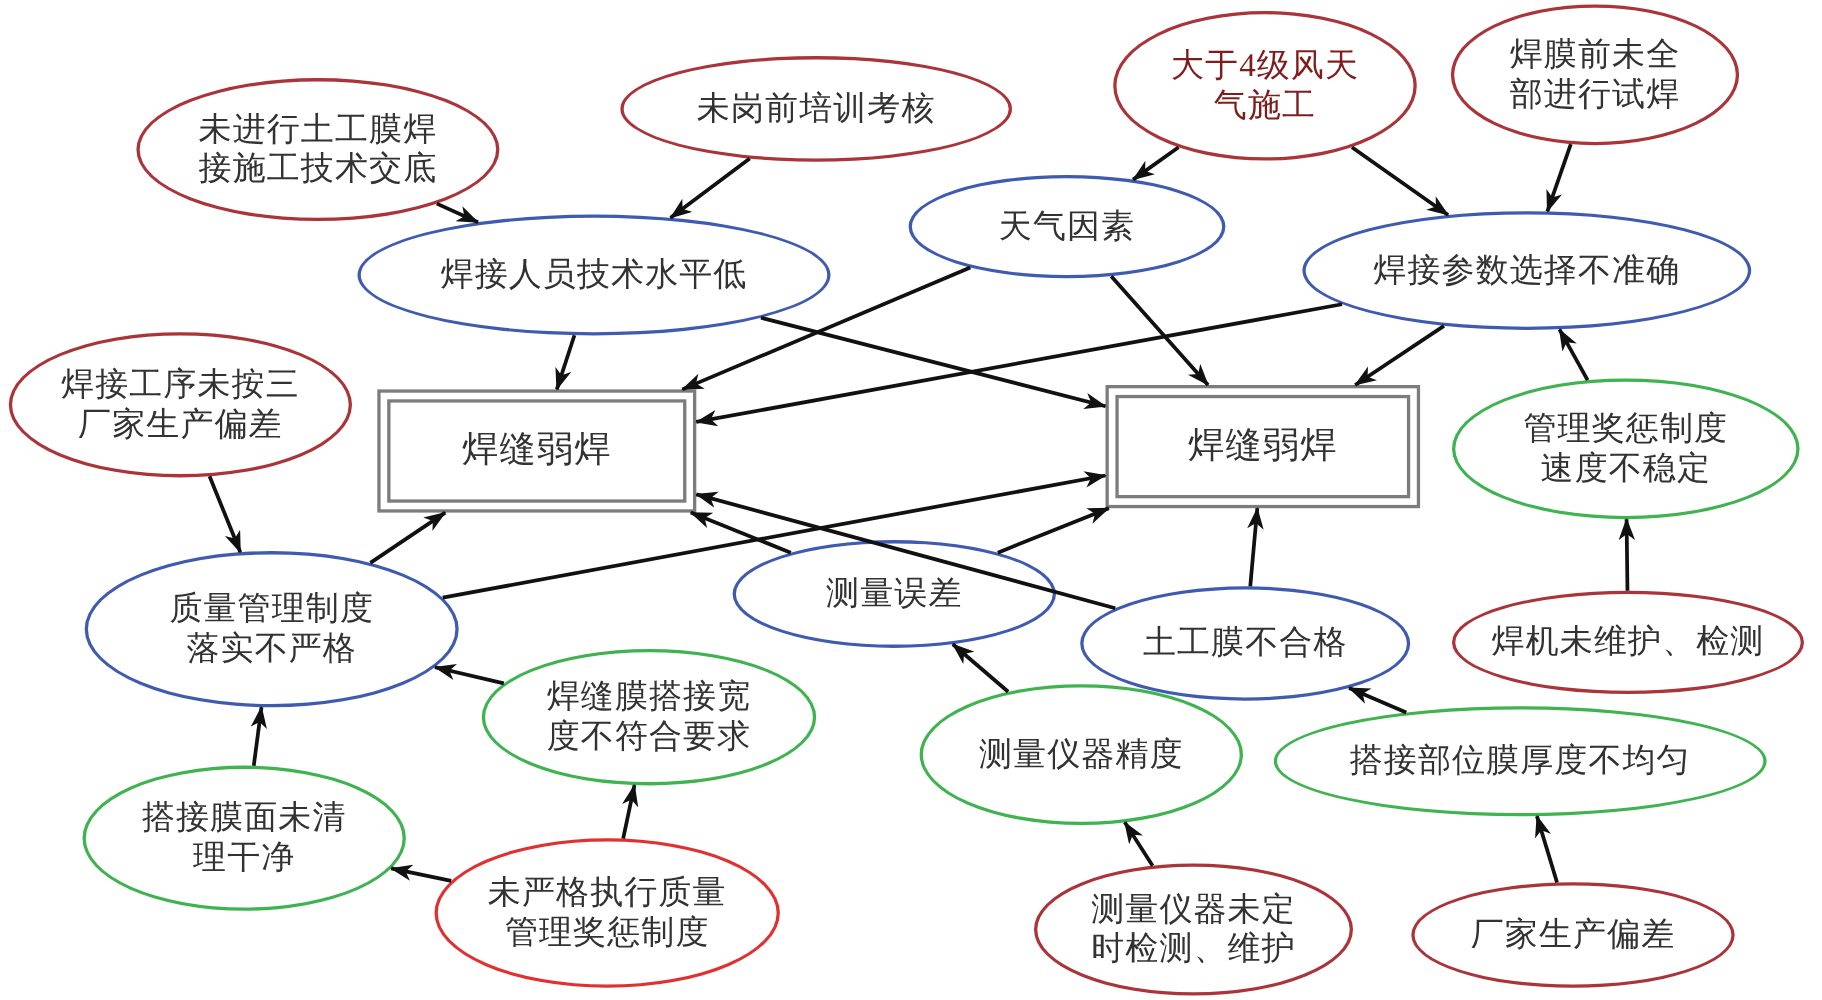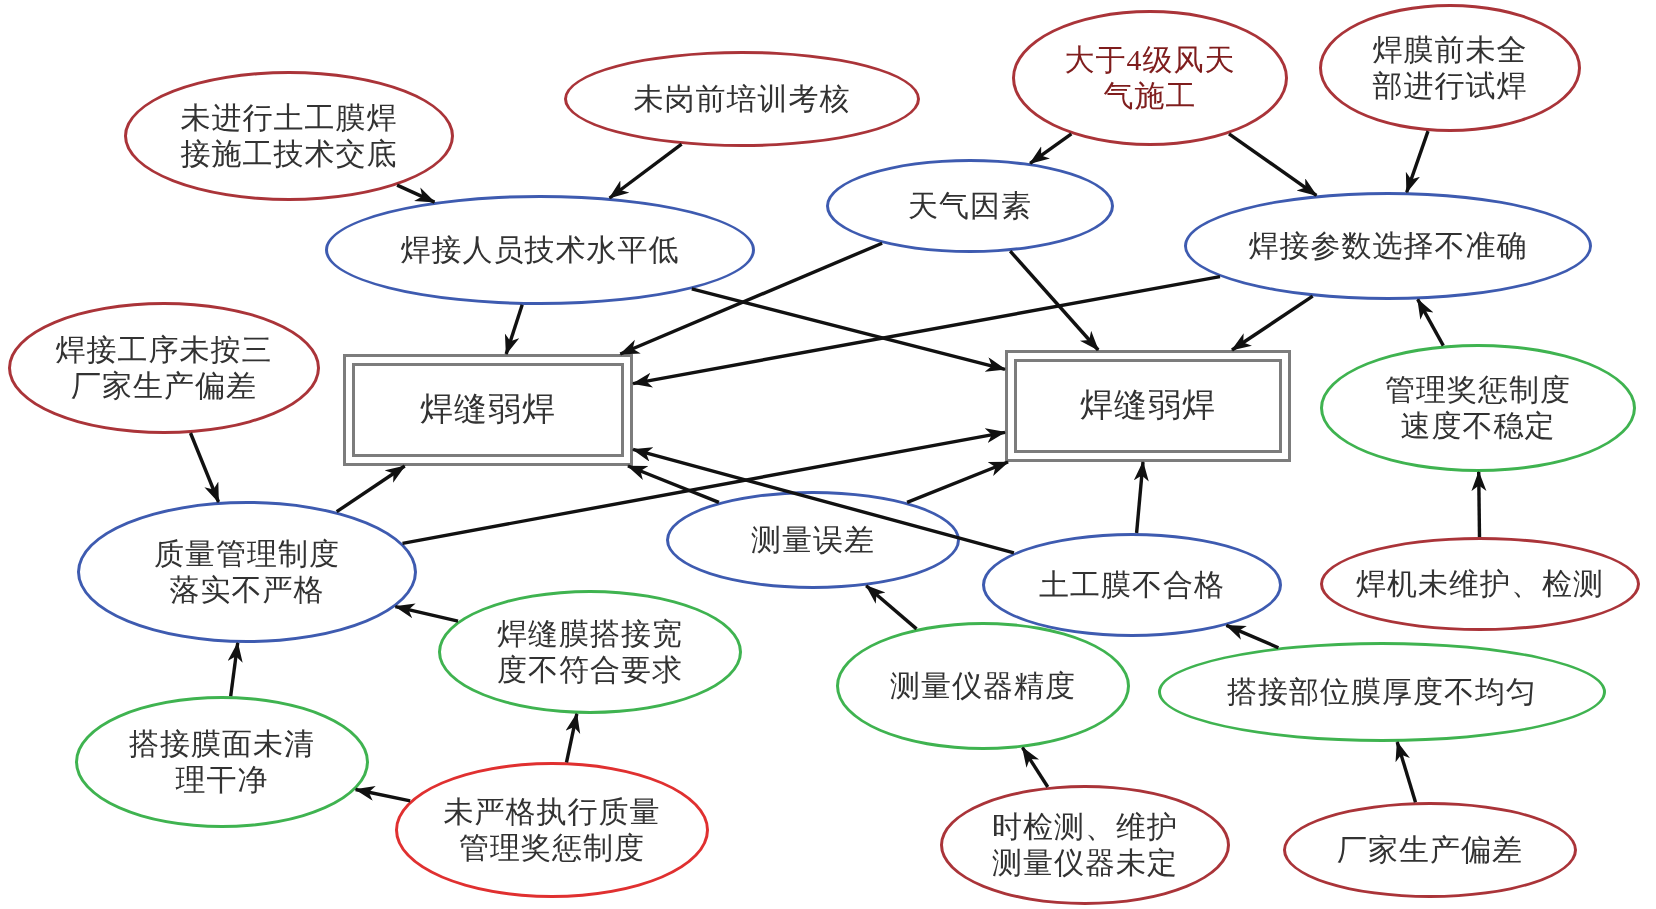--- a/index.html
+++ b/index.html
@@ -129,22 +129,22 @@
         </div>
       </div>
       <div class="node ellipse" style="left: 395px; top: 762px; width: 314px; height: 136px; border-color: rgb(224, 48, 48);">
         <div class="label" style="color: rgb(50, 50, 50);">
           <div>未严格执行质量</div>
           <div>管理奖惩制度</div>
         </div>
       </div>
       <div class="node ellipse" style="left: 940px; top: 785px; width: 290px; height: 120px; border-color: rgb(170, 52, 57);">
         <div class="label" style="color: rgb(50, 50, 50);">
+          <div>测量仪器未定</div>
           <div>时检测、维护</div>
-          <div>测量仪器未定</div>
         </div>
       </div>
       <div class="node ellipse" style="left: 1283px; top: 802px; width: 294px; height: 96px; border-color: rgb(170, 52, 57);">
         <div class="label" style="color: rgb(50, 50, 50);">
           <div>厂家生产偏差</div>
         </div>
       </div>
     </div>
   <svg id="edges" xmlns="http://www.w3.org/2000/svg" viewBox="0 0 1656 909">
       <defs>

